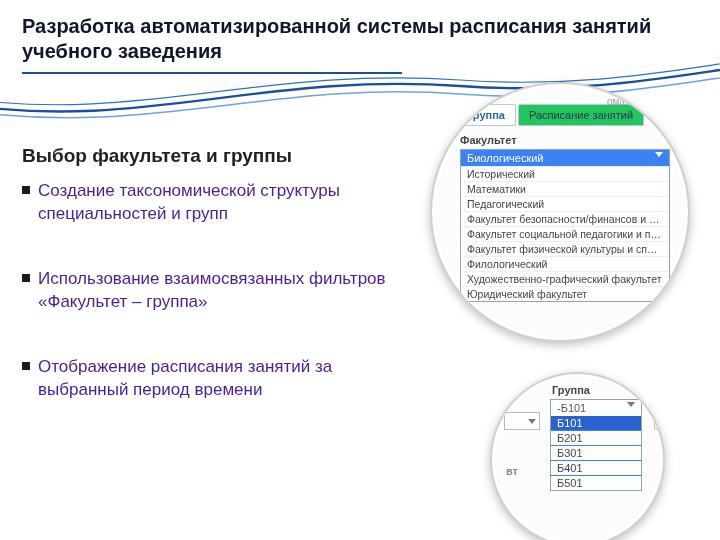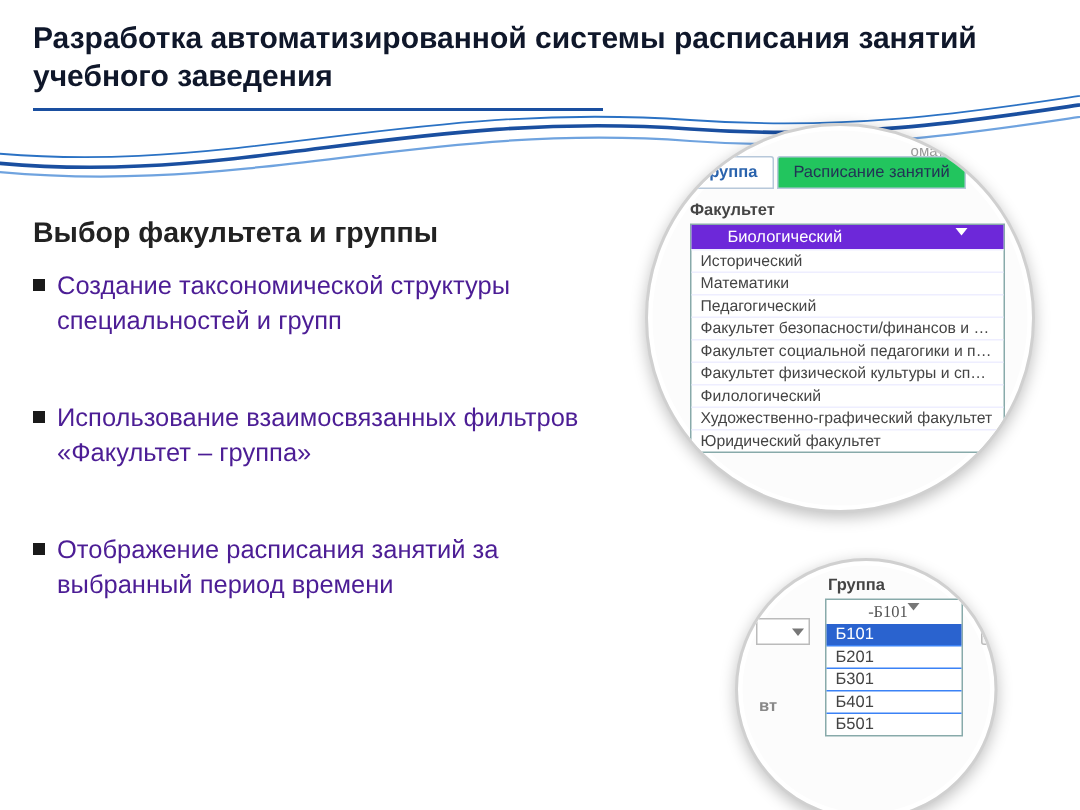--- a/index.html
+++ b/index.html
@@ -73,29 +73,29 @@
   }
   .lens1 { right: 30px; top: 82px;  width: 260px; height: 260px; }
   .lens2 { right: 55px; top: 372px; width: 175px; height: 175px; }
   .lens-inner { position: absolute; font-size: 11px; color: #555; }
   .lens1 .lens-inner { left: -10px; top: 10px; width: 300px; }
   .tabs { display: flex; gap: 2px; margin-left: 34px; margin-top: 10px; }
   .tab { padding: 4px 10px; font-size: 11px; color: #235; background: #22c55e; border: 1px solid #b7c8da; border-radius: 2px 2px 0 0; }
   .tab.active { background:#fff; color:#2a63ad; font-weight:bold;}
   .lbl { font-weight: bold; color: #444; margin: 8px 0 3px 38px; font-size: 11px; }
   .dd { margin-left: 38px; width: 210px; background:#fff; border:1px solid #8aa; }
-  .dd-sel { background:#6d28d9; color:#fff; font-size:11px; padding:2px 24px; display:flex; justify-content:space-between; }
+  .dd-sel { background:#3b82f6; color:#fff; font-size:11px; padding:2px 6px; display:flex; justify-content:space-between; }
   .dd-list { font-size:10.5px; color:#444; }
   .dd-list div { padding:1px 6px; border-top:1px solid #eef; white-space: nowrap; overflow:hidden; text-overflow:ellipsis;}
   .lens1 .topfade { position:absolute; top:2px; right:10px; font-size:10px; color:#999;}
   
   .lens2 .lens-inner { left: 0px; top: 6px; width: 200px; }
   .grplbl { font-weight:bold; color:#444; font-size:11px; margin: 4px 0 3px 60px;}
   .dd2 { margin-left:58px; width:92px; border:1px solid #8aa; background:#fff; position:relative; }
-  .dd2-head { display:flex; justify-content:center; font-size:11px; padding:2px 6px;font-family:Liberation Serif, serif;}
+  .dd2-head { display:flex; justify-content:space-between; font-size:11px; padding:2px 6px;}
   .dd2-sel { background:#2a63cf; color:#fff; font-size:11px; padding:1px 6px;}
   .dd2-list div { font-size:11px; padding:1px 6px; color:#444; border-top:1px solid #3b82f6;}
   .btn-apply { position:absolute; left:162px; top:30px; font-size:11px; padding:3px 6px; border:1px solid #bbb; background:#f4f4f4; border-radius:2px; font-weight:bold; color:#555;}
   .daycols { position:absolute; bottom:14px; left:14px; right:14px; display:flex; justify-content:space-between; font-size:11px; color:#888; font-weight:bold;text-align:right;}
   .tri { display:inline-block; width:0;height:0;border-left:4px solid transparent;border-right:4px solid transparent;border-top:5px solid currentColor;}
   .ddside { position:absolute; left:12px; top:32px; width:36px; height:18px; border:1px solid #bbb; background:#fff; display:flex; align-items:center; justify-content:flex-end; padding-right:3px; color:#777;}
 </style>
 </head>
 <body>
 

